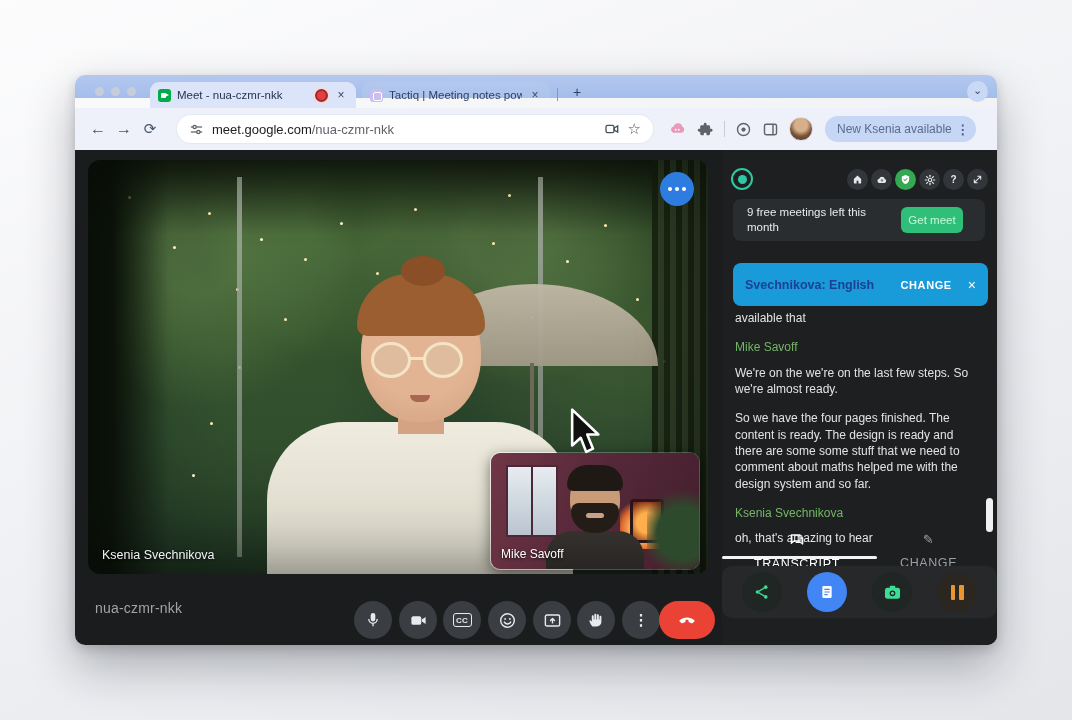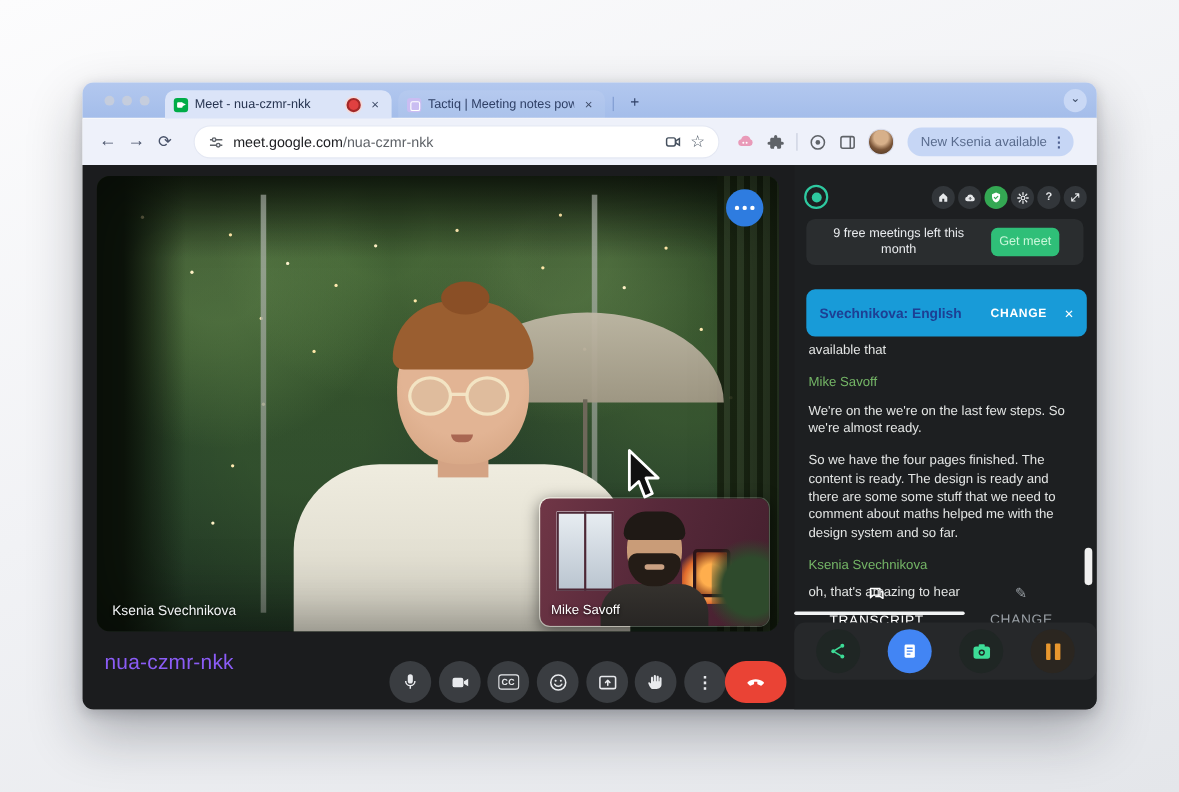--- a/index.html
+++ b/index.html
@@ -2,21 +2,21 @@
 <html><head>
 <meta charset="utf-8">
 <style>
   * { margin:0; padding:0; box-sizing:border-box; }
   html,body { width:1072px; height:720px; overflow:hidden; }
   body { font-family:"Liberation Sans", sans-serif; background:linear-gradient(160deg,#fcfcfd 0%,#f1f2f5 45%,#e4e6ea 100%); position:relative; }
 
   
   .window { position:absolute; left:75px; top:75px; width:922px; height:570px; border-radius:10px;
             box-shadow:0 22px 48px rgba(20,24,34,.30), 0 4px 12px rgba(20,24,34,.18); }
-  .tabstrip { position:absolute; left:0; top:0; width:100%; height:32px; background:linear-gradient(180deg,#b3c8ef,#a4bdea);
+  .tabstrip { position:absolute; left:0; top:0; width:100%; height:23px; background:linear-gradient(180deg,#b3c8ef,#a4bdea);
               border-radius:10px 10px 0 0; }
   .traffic { position:absolute; top:12px; width:9px; height:9px; border-radius:50%; background:#c5cddd; }
   .t1{left:20px} .t2{left:36px} .t3{left:52px}
 
   .tab-active { position:absolute; left:75px; top:7px; width:206px; height:26px; background:#dbe4f8;
                 border-radius:9px 9px 0 0; display:flex; align-items:center; padding:0 8px; gap:6px; }
   .tab-label { font-size:11.5px; color:#273450; white-space:nowrap; overflow:hidden; flex:1; }
   .favicon-meet { width:13px; height:13px; border-radius:3px; background:#00ac47; position:relative; flex:none; }
   .favicon-meet::after { content:""; position:absolute; left:3px; top:4px; width:5px; height:5px; background:#fff; border-radius:1px; }
   .favicon-meet::before { content:""; position:absolute; right:2px; top:4px; border-left:4px solid #fff; border-top:2.5px solid transparent; border-bottom:2.5px solid transparent; }
@@ -105,33 +105,33 @@
   .pip-hair { position:absolute; left:27px; top:0; width:56px; height:26px; background:#1f1915; border-radius:26px 26px 8px 8px; }
   .pip-beard { position:absolute; left:31px; top:38px; width:48px; height:30px; background:#241c16; border-radius:8px 8px 22px 22px; }
   .pip-mouth { position:absolute; left:46px; top:48px; width:18px; height:5px; background:#caa183; border-radius:4px; }
   .pip-label { position:absolute; left:10px; bottom:8px; font-size:12px; color:#fff; text-shadow:0 1px 3px rgba(0,0,0,.85); }
 
   
   .cursor { position:absolute; left:493px; top:258px; }
 
   
   .meet-bar { position:absolute; left:0; top:424px; width:647px; height:71px; }
-  .meet-code { position:absolute; left:20px; top:18px; font-size:19px; color:#8b5cf6; letter-spacing:.2px; }
+  .meet-code { position:absolute; left:20px; top:26px; font-size:14px; color:#a3a3a3; letter-spacing:.2px; }
   .ctl { position:absolute; top:42px; width:38px; height:38px; border-radius:50%; background:#3a3d41; display:flex; align-items:center; justify-content:center; transform:translate(-50%,-50%); top:46px; }
   .cc-box { width:19px; height:14px; border:1.7px solid #e8eaed; border-radius:3px; color:#e8eaed; font-size:8px; font-weight:bold; display:flex; align-items:center; justify-content:center; letter-spacing:.3px; }
   .end-call { position:absolute; left:584px; top:27px; width:56px; height:38px; border-radius:19px; background:#ea4335; display:flex; align-items:center; justify-content:center; }
 
   
   .sidebar { position:absolute; left:647px; top:0; width:275px; height:495px; background:#1d1f21; }
   .tq-logo { position:absolute; left:9px; top:18px; width:22px; height:22px; border-radius:50%; border:2.5px solid #2ec9a0; display:flex; align-items:center; justify-content:center; }
   .tq-logo i { width:9px; height:9px; border-radius:50%; background:#2ec9a0; }
   .hicon { position:absolute; top:19px; width:21px; height:21px; border-radius:50%; background:#32363a; display:flex; align-items:center; justify-content:center; color:#e6e8ea; font-size:10px; font-weight:bold; }
   .hicon.green { background:#34a853; }
   .quota { position:absolute; left:11px; top:49px; width:252px; height:42px; background:#2a2d2f; border-radius:8px; display:flex; align-items:center; }
-  .quota-text { width:168px; text-align:center; font-size:11.5px; color:#e8eaed; line-height:1.3; padding:0 14px; }
+  .quota-text { width:168px; text-align:left; font-size:11.5px; color:#e8eaed; line-height:1.3; padding:0 14px; }
   .quota-btn { width:62px; height:26px; border-radius:6px; background:#2fbf78; color:#c9f7da; font-size:11.5px; display:flex; align-items:center; justify-content:center; }
   .transcribe-banner { position:absolute; left:11px; top:113px; width:255px; height:43px; background:#189bd8; border-radius:8px; display:flex; align-items:center; padding:0 12px; }
   .tb-label { flex:1; font-size:12.5px; font-weight:bold; color:#1d3f94; }
   .tb-change { font-size:11px; font-weight:bold; letter-spacing:.6px; color:#fff; margin-right:16px; }
   .tb-close { font-size:14px; color:#fff; }
 
   .transcript { position:absolute; left:13px; top:160px; width:248px; font-size:12px; color:#e2e4e3; line-height:1.36; }
   .transcript .line { margin-bottom:13px; }
   .transcript .speaker { color:#74b566; margin:4px 0 9px; }
   .scroll-thumb { position:absolute; left:264px; top:348px; width:7px; height:34px; border-radius:4px; background:#f1f1f1; }

